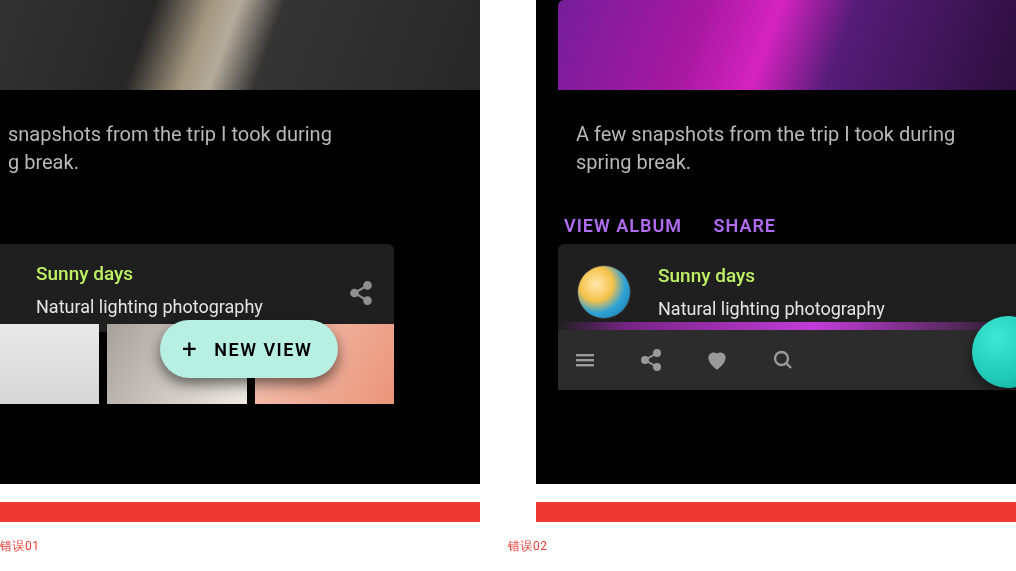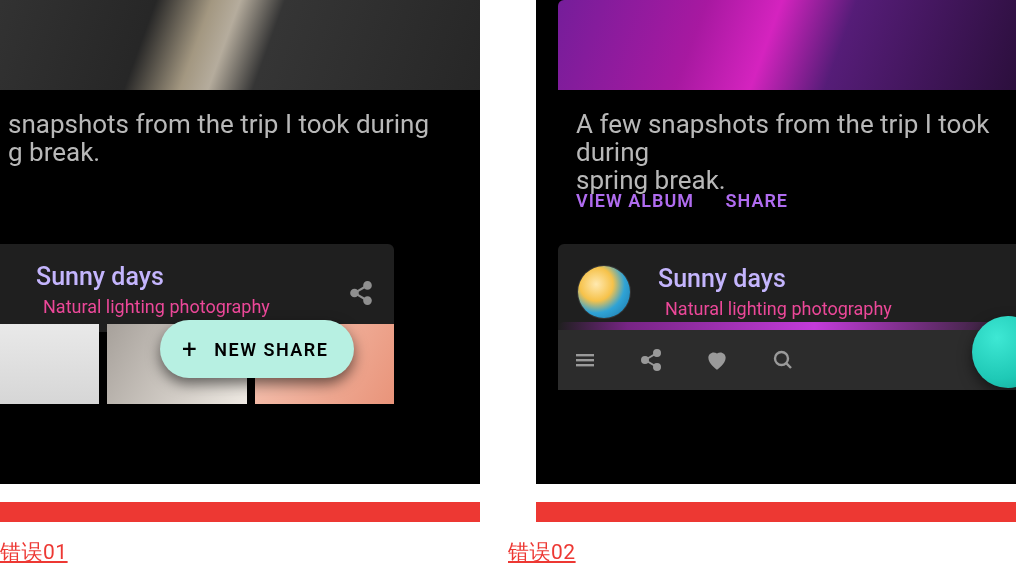--- a/index.html
+++ b/index.html
@@ -3,39 +3,39 @@
 <meta charset="utf-8">
 <style>
   html,body{margin:0;padding:0;background:#fff;font-family:Roboto,"Helvetica Neue",Arial,sans-serif;}
   .stage{position:relative;width:1016px;height:571px;background:#fff;overflow:hidden;}
   .panel{position:absolute;top:0;width:480px;height:484px;background:#000;overflow:hidden;}
   #p1{left:0;}
   #p2{left:536px;}
   .bar{position:absolute;height:20px;background:#ed3833;}
   #b1{left:0;top:502px;width:480px;}
   #b2{left:536px;top:502px;width:480px;}
-  .caption{position:absolute;top:538px;font-size:21px;color:#ed3833;letter-spacing:.5px;text-decoration:underline;}
+  .caption{position:absolute;top:538px;font-size:12px;color:#ed3833;letter-spacing:.5px;}
   #c1{left:0;}
   #c2{left:508px;}
 
   
   .hero{position:absolute;left:-40px;top:0;right:-8px;height:90px;
         background:linear-gradient(110deg,#3b3b3b 0%,#2b2b2b 35%,#b5a88f 45%,#c9bfae 50%,#3b3b3b 58%,#2a2a2a 100%);
         border-top-left-radius:6px;border-top-right-radius:6px;opacity:.9;}
   .hero2{background:linear-gradient(110deg,#7b1fa2 0%,#b01aa9 30%,#e025c9 45%,#5a1e7e 60%,#2c0f3d 100%);opacity:.95;}
-  .snap{position:absolute;left:8px;right:20px;top:110px;color:#b8b8b8;font-size:26px;line-height:28px;}
+  .snap{position:absolute;left:8px;right:20px;top:120px;color:#b8b8b8;font-size:20px;line-height:28px;}
   #p2 .snap{left:40px;right:0;}
   .actions{position:absolute;left:8px;top:190px;color:#b06cf0;font-weight:600;letter-spacing:1px;font-size:18px;}
-  #p2 .actions{left:40px;}
+  #p2 .actions{left:28px;margin-top:25px;}
   .actions span{margin-right:26px;cursor:pointer;}
 
   .card2{position:absolute;left:-40px;right:86px;top:244px;height:88px;background:#1f1f1f;border-radius:6px 6px 0 0;}
   #p2 .card2{left:22px;right:-8px;height:86px;}
-  .card2 .title{position:absolute;color:#c4b5fd;font-size:25px;font-weight:500;}
-  .card2 .sub{position:absolute;color:#ec4899;font-size:18px;margin-left:7px;}
+  .card2 .title{position:absolute;color:#bef264;font-size:19px;font-weight:500;}
+  .card2 .sub{position:absolute;color:#e5e5e5;font-size:18px;}
   #p1 .card2 .title{left:76px;top:18px;}
   #p1 .card2 .sub{left:76px;top:52px;}
   #p2 .card2 .title{left:100px;top:20px;}
   #p2 .card2 .sub{left:100px;top:54px;}
 
   .shareicon{position:absolute;right:20px;top:36px;color:#8f8f8f;}
   .avatar{position:absolute;left:20px;top:22px;width:52px;height:52px;border-radius:50%;
           background:radial-gradient(circle at 35% 35%,#ffe9b0 0%,#f6c24a 35%,#2fa3d6 60%,#1b6fa0 100%);
           box-shadow:0 0 0 1px rgba(255,255,255,.1);}
   .glow{position:absolute;left:22px;right:-8px;top:322px;height:10px;border-radius:6px 6px 0 0;
@@ -89,21 +89,21 @@
     </div>
 
     <div class="thumbs">
       <div></div>
       <div></div>
       <div></div>
     </div>
 
     <div class="fab">
       <span class="plus">+</span>
-      <span>NEW SHARE</span>
+      <span>NEW VIEW</span>
     </div>
   </div>
 
   <div class="panel" id="p2">
     <div class="hero hero2" style="left:22px;"></div>
 
     <div class="snap">A few snapshots from the trip I took during<br>spring break.</div>
 
     <div class="actions">
       <span>VIEW ALBUM</span>

